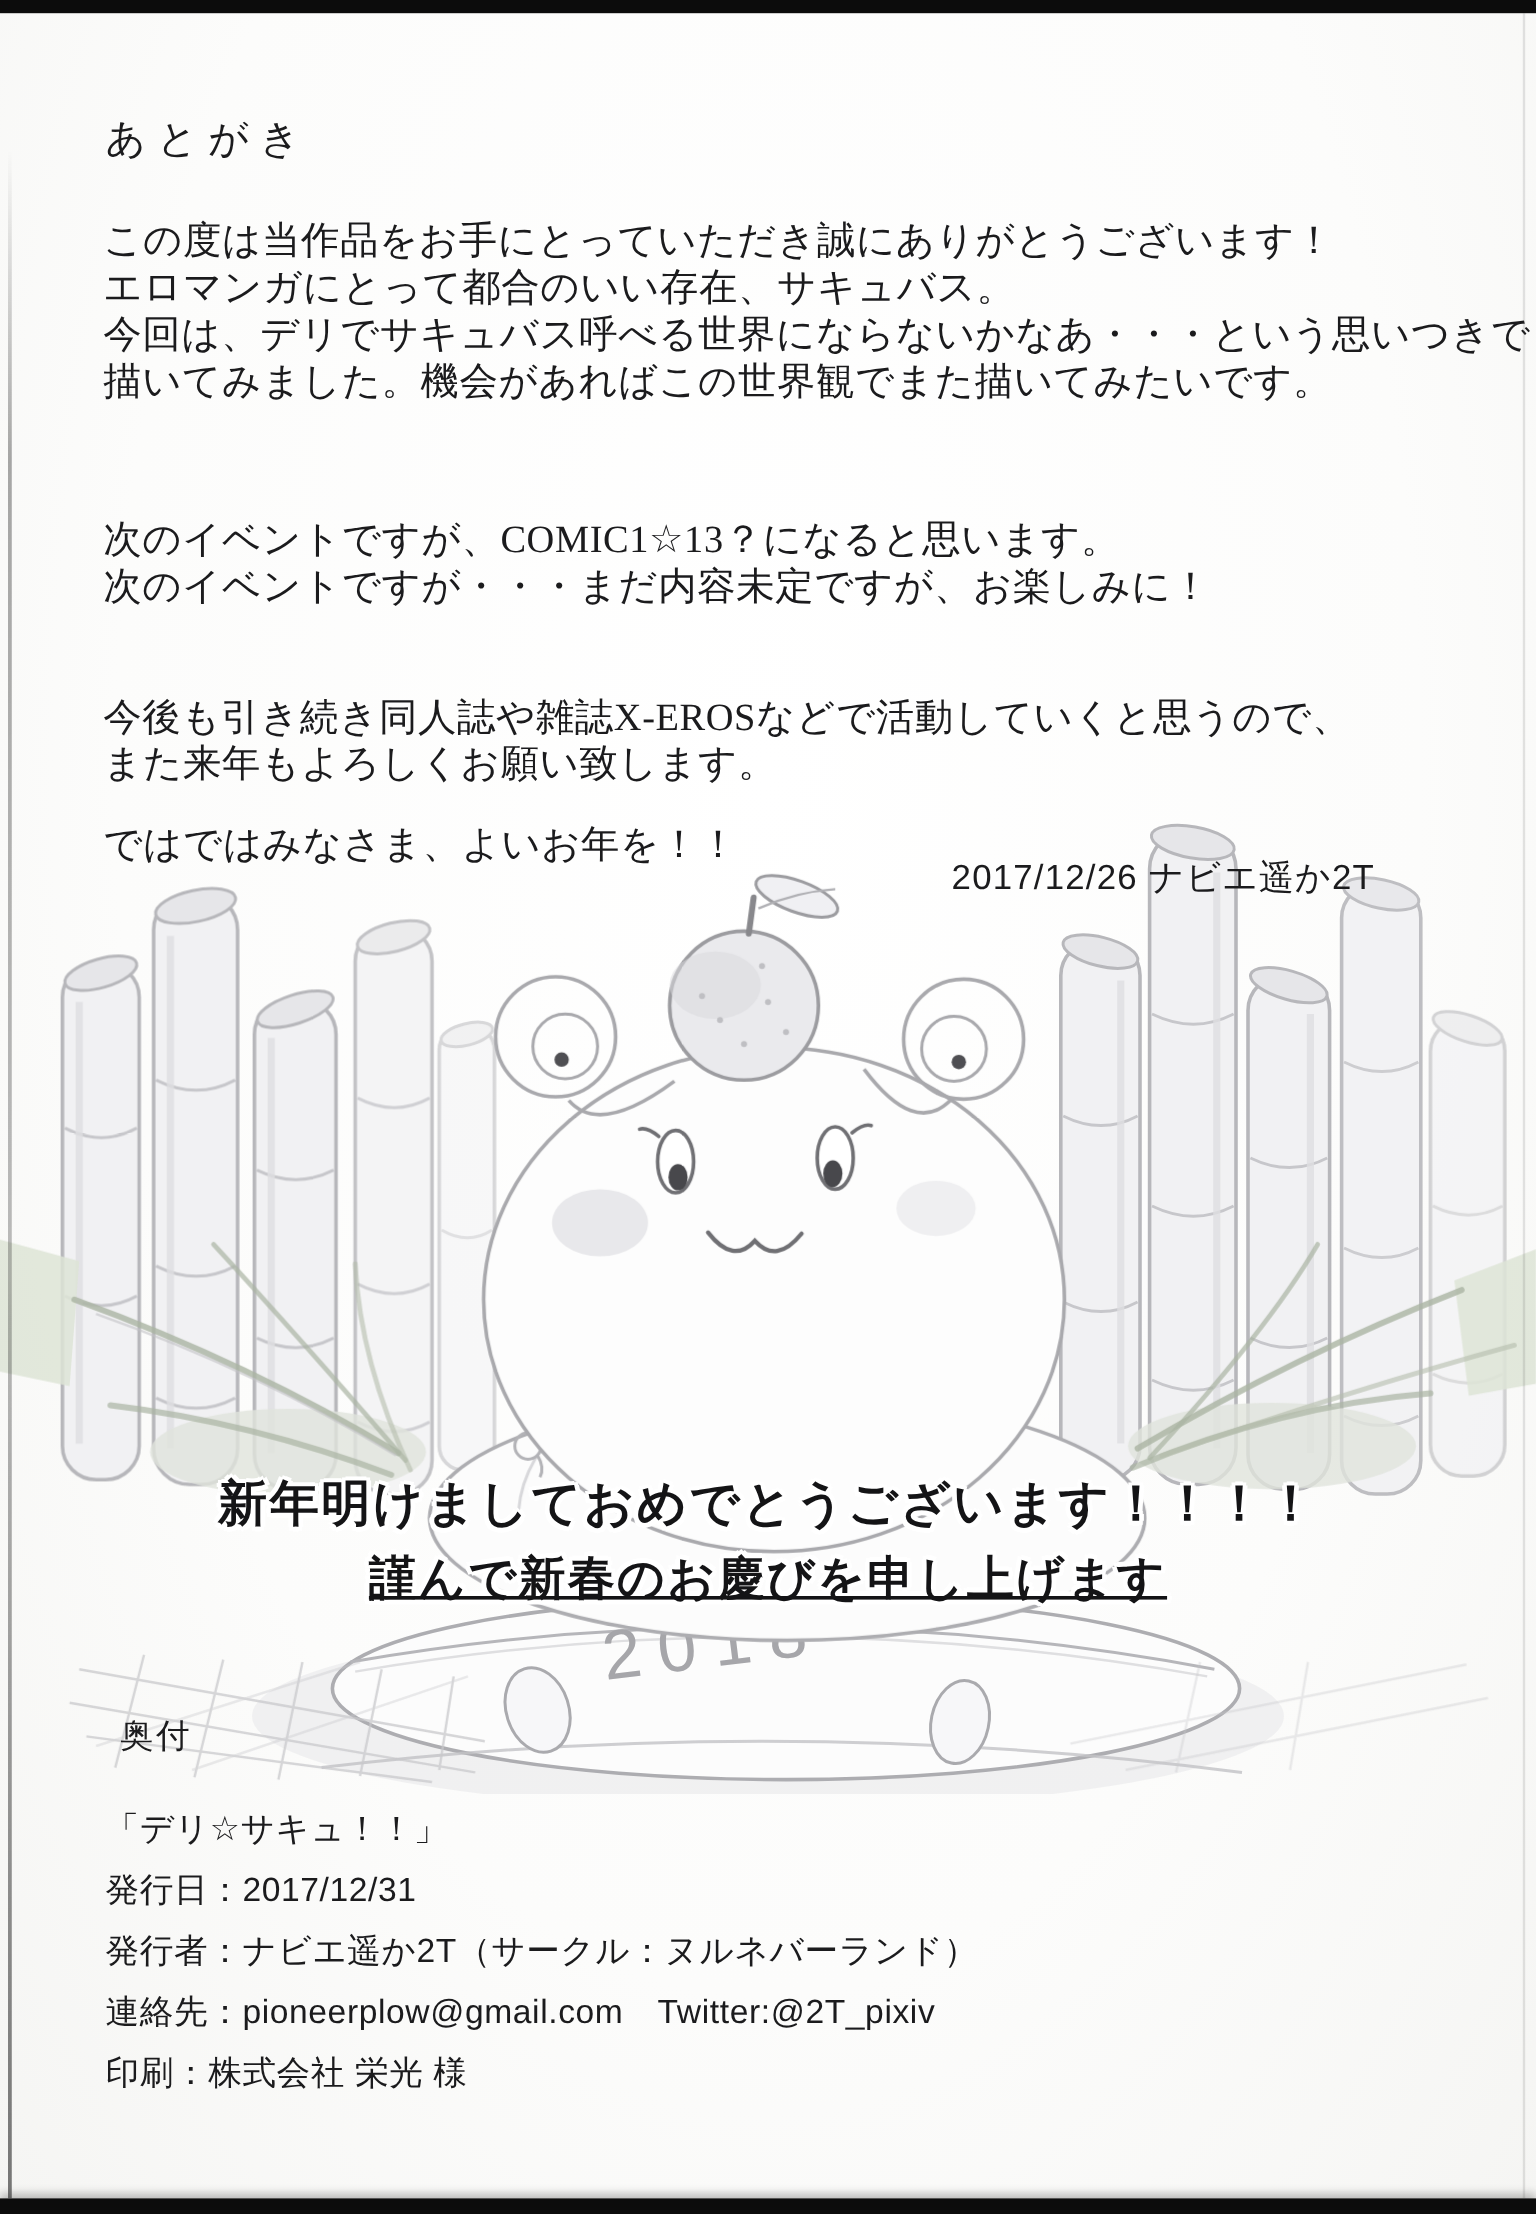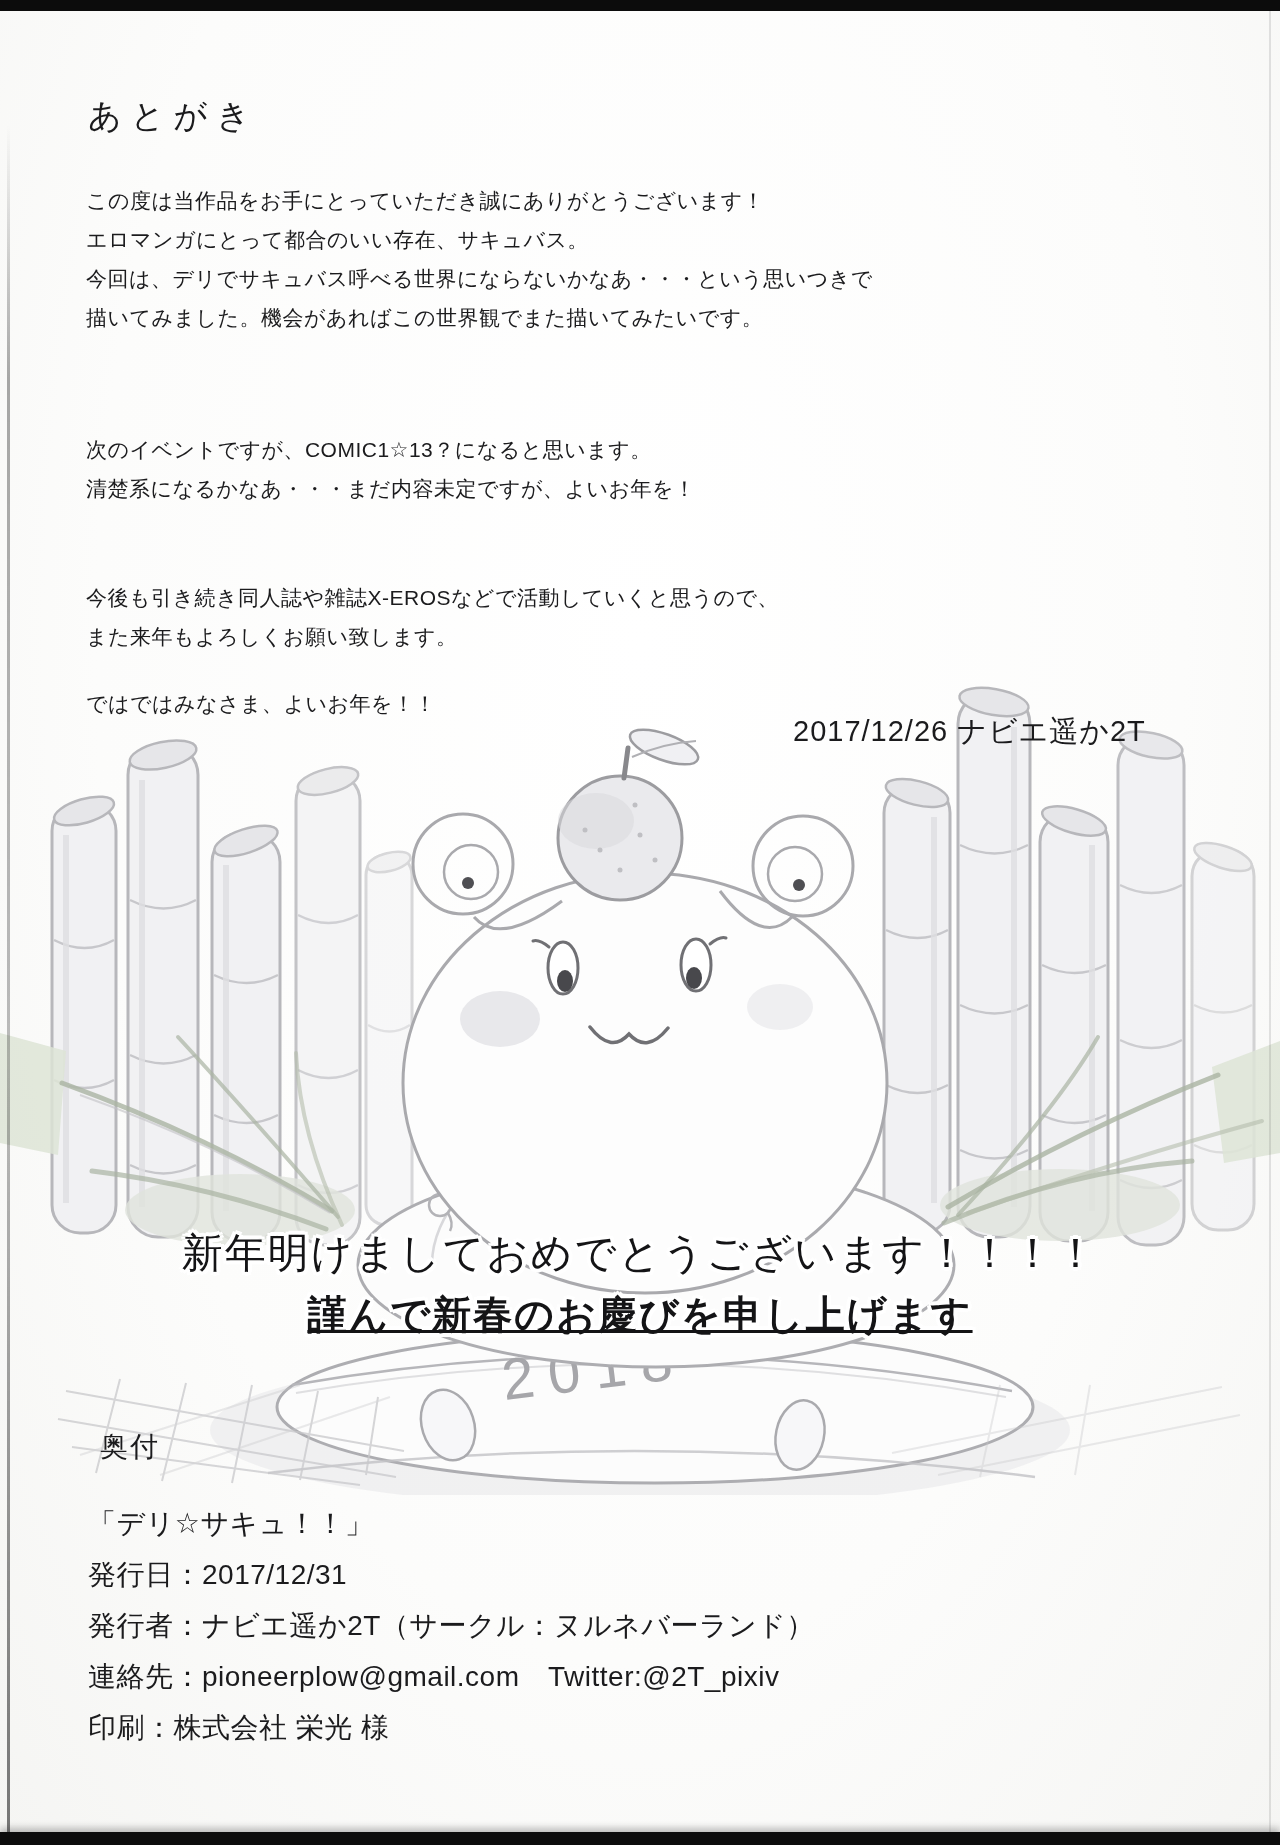--- a/index.html
+++ b/index.html
@@ -9,28 +9,28 @@
     font-family:"Liberation Sans","DejaVu Sans",sans-serif;color:#1b1b1d;
   }
   
   .edge-top{position:absolute;top:0;left:0;width:100%;height:11px;background:#0c0c0c;z-index:5;}
   .edge-bottom{position:absolute;bottom:0;left:0;width:100%;height:13px;background:#0c0c0c;z-index:5;
     box-shadow:0 -4px 7px rgba(30,30,30,.28);}
   .edge-left{position:absolute;left:7px;top:125px;bottom:13px;width:3px;z-index:5;
     background:linear-gradient(to bottom, rgba(40,40,40,0), rgba(40,40,40,.40) 15%, rgba(40,40,40,.30) 55%, rgba(40,40,40,.62));}
   .edge-right{position:absolute;right:9px;top:11px;bottom:13px;width:2px;background:rgba(70,70,70,.14);z-index:5;}
 
-  .text-block{position:absolute;z-index:2;font-size:21px;line-height:39px;letter-spacing:.5px;white-space:nowrap;}
+  .text-block{position:absolute;z-index:2;font-size:32px;line-height:39px;letter-spacing:.5px;white-space:nowrap;font-family:Liberation Serif, serif;}
   .page-title{position:absolute;left:88px;top:94px;z-index:2;font-size:33px;letter-spacing:9px;white-space:nowrap;}
   .signature{position:absolute;left:793px;top:712px;z-index:2;font-size:29px;letter-spacing:1px;white-space:nowrap;}
 
   .illust{position:absolute;left:0;top:685px;width:1280px;height:810px;z-index:1;}
 
   .greeting{position:absolute;left:0;top:1226px;width:100%;text-align:center;z-index:3;}
-  .greeting .g1{font-size:41px;font-weight:normal;letter-spacing:2px;}
+  .greeting .g1{font-size:41px;font-weight:bold;letter-spacing:2px;}
   .greeting .g2{font-size:39px;font-weight:bold;letter-spacing:2px;margin-top:7px;text-decoration:underline;}
   .greeting div{
     color:#141416;white-space:nowrap;
     text-shadow:-3px -3px 0 #fff,3px -3px 0 #fff,-3px 3px 0 #fff,3px 3px 0 #fff,
                 -4px 0 0 #fff,4px 0 0 #fff,0 -4px 0 #fff,0 4px 0 #fff;
   }
 
   .colophon-heading{position:absolute;left:100px;top:1428px;z-index:2;font-size:28px;letter-spacing:2px;white-space:nowrap;}
   .colophon{position:absolute;left:88px;top:1498px;z-index:2;font-size:28px;line-height:51px;letter-spacing:.5px;white-space:nowrap;}
 </style>
@@ -48,21 +48,21 @@
 
   <div class="text-block" style="left:86px;top:181px;">
     <div>この度は当作品をお手にとっていただき誠にありがとうございます！</div>
     <div>エロマンガにとって都合のいい存在、サキュバス。</div>
     <div>今回は、デリでサキュバス呼べる世界にならないかなあ・・・という思いつきで</div>
     <div>描いてみました。機会があればこの世界観でまた描いてみたいです。</div>
   </div>
 
   <div class="text-block" style="left:86px;top:430px;">
     <div>次のイベントですが、COMIC1☆13？になると思います。</div>
-    <div>清楚系になるかなあ・・・まだ内容未定ですが、よいお年を！</div>
+    <div>次のイベントですが・・・まだ内容未定ですが、お楽しみに！</div>
   </div>
 
   <div class="text-block" style="left:86px;top:578px;">
     <div>今後も引き続き同人誌や雑誌X-EROSなどで活動していくと思うので、</div>
     <div>また来年もよろしくお願い致します。</div>
   </div>
 
   <div class="text-block" style="left:86px;top:684px;">
     <div>ではではみなさま、よいお年を！！</div>
   </div>

